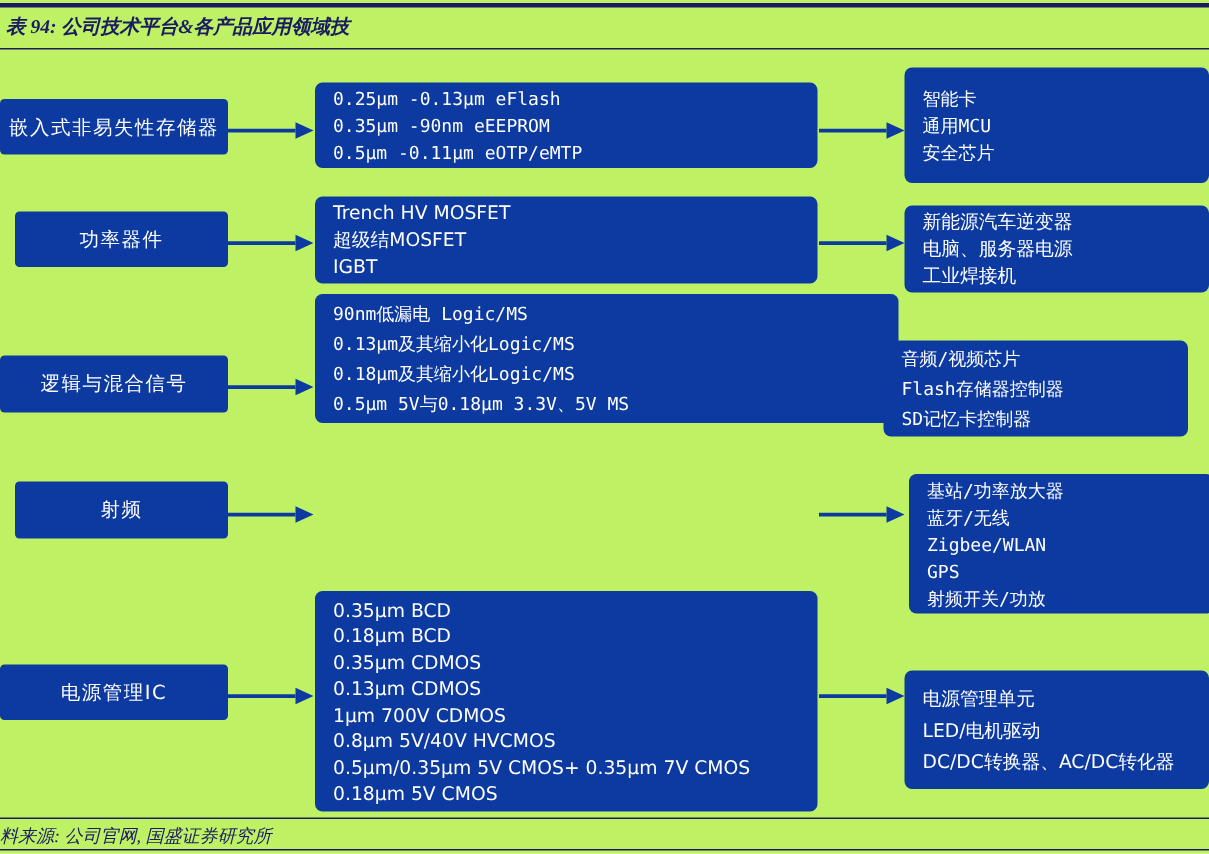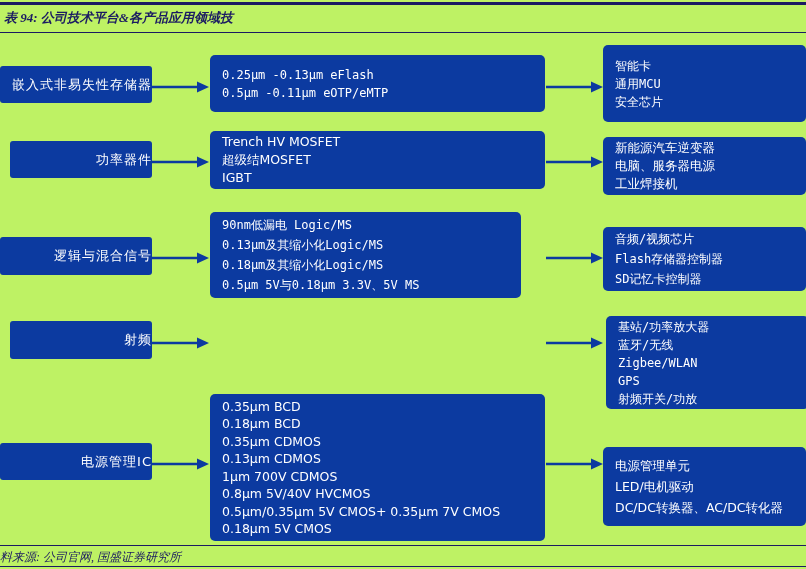--- a/index.html
+++ b/index.html
@@ -10,21 +10,21 @@
   body{background:#fff;font-family:"DejaVu Sans",sans-serif;}
   .canvas{position:relative;width:806px;height:569px;background:#bef264;overflow:hidden;}
   .topbar{position:absolute;left:0;top:2px;width:806px;height:3px;background:var(--navy);}
   .title{position:absolute;left:4px;top:9px;font-family:"Liberation Serif",serif;
          font-style:italic;font-weight:bold;font-size:13px;color:var(--navy);white-space:nowrap;}
   .rule{position:absolute;left:0;width:806px;height:1px;background:var(--navy);}
   .footer-text{position:absolute;left:0;top:549px;font-family:"Liberation Serif",serif;
          font-style:italic;font-size:12px;color:var(--navy);white-space:nowrap;}
   .box{position:absolute;background:var(--blue);color:#fff;display:flex;
        flex-direction:column;justify-content:center;border-radius:5px;}
-  .cat{align-items:flex-end;border-radius:3px;font-size:13px;letter-spacing:1px;white-space:nowrap;}
+  .cat{align-items:center;border-radius:3px;font-size:13px;letter-spacing:1px;white-space:nowrap;}
   .mid,.apps{padding-left:12px;padding-right:4px;}
   .ln{line-height:var(--lh,18px);font-size:12.5px;white-space:nowrap;}
   .mono .ln{font-family:"DejaVu Sans Mono",monospace;font-size:12px;}
   .arrow{position:absolute;width:57px;height:12px;}
 </style>
 </head>
 <body>
 
 <div class="canvas">
 
@@ -36,20 +36,21 @@
     <span>嵌入式非易失性存储器</span>
   </div>
   <div class="arrow" style="left:152px;top:78px">
     <svg width="57" height="12">
         <line x1="0" y1="6" x2="45" y2="6" stroke="#0c3aa0" stroke-width="2.5"></line>
         <polygon points="45,0.5 57,6 45,11.5" fill="#0c3aa0"></polygon>
       </svg>
   </div>
   <div class="box mid mono" style="left:210px;top:55px;width:335px;height:57px">
     <div class="ln">0.25μm -0.13μm eFlash</div>
+    <div class="ln">0.35μm -90nm eEEPROM</div>
     <div class="ln">0.5μm -0.11μm eOTP/eMTP</div>
   </div>
   <div class="arrow" style="left:546px;top:78px">
     <svg width="57" height="12">
         <line x1="0" y1="6" x2="45" y2="6" stroke="#0c3aa0" stroke-width="2.5"></line>
         <polygon points="45,0.5 57,6 45,11.5" fill="#0c3aa0"></polygon>
       </svg>
   </div>
   <div class="box apps mono" style="left:603px;top:45px;width:203px;height:77px">
     <div class="ln">智能卡</div>
@@ -85,33 +86,33 @@
 
   <div class="box cat" style="left:0;top:237px;width:152px;height:38px">
     <span>逻辑与混合信号</span>
   </div>
   <div class="arrow" style="left:152px;top:249px">
     <svg width="57" height="12">
         <line x1="0" y1="6" x2="45" y2="6" stroke="#0c3aa0" stroke-width="2.5"></line>
         <polygon points="45,0.5 57,6 45,11.5" fill="#0c3aa0"></polygon>
       </svg>
   </div>
-  <div class="box mid mono" style="left:210px;top:212px;width:311px;height:86px;--lh:20px">
+  <div class="box mid mono" style="left:210px;top:196px;width:389px;height:86px;--lh:20px">
     <div class="ln">90nm低漏电 Logic/MS</div>
     <div class="ln">0.13μm及其缩小化Logic/MS</div>
     <div class="ln">0.18μm及其缩小化Logic/MS</div>
     <div class="ln">0.5μm 5V与0.18μm 3.3V、5V MS</div>
   </div>
   <div class="arrow" style="left:546px;top:249px">
     <svg width="57" height="12">
         <line x1="0" y1="6" x2="45" y2="6" stroke="#0c3aa0" stroke-width="2.5"></line>
         <polygon points="45,0.5 57,6 45,11.5" fill="#0c3aa0"></polygon>
       </svg>
   </div>
-  <div class="box apps mono" style="left:603px;top:227px;width:203px;height:64px;--lh:20px">
+  <div class="box apps mono" style="left:589px;top:227px;width:203px;height:64px;--lh:20px">
     <div class="ln">音频/视频芯片</div>
     <div class="ln">Flash存储器控制器</div>
     <div class="ln">SD记忆卡控制器</div>
   </div>
 
   <div class="box cat" style="left:10px;top:321px;width:142px;height:38px">
     <span>射频</span>
   </div>
   <div class="arrow" style="left:152px;top:334px">
     <svg width="57" height="12">

